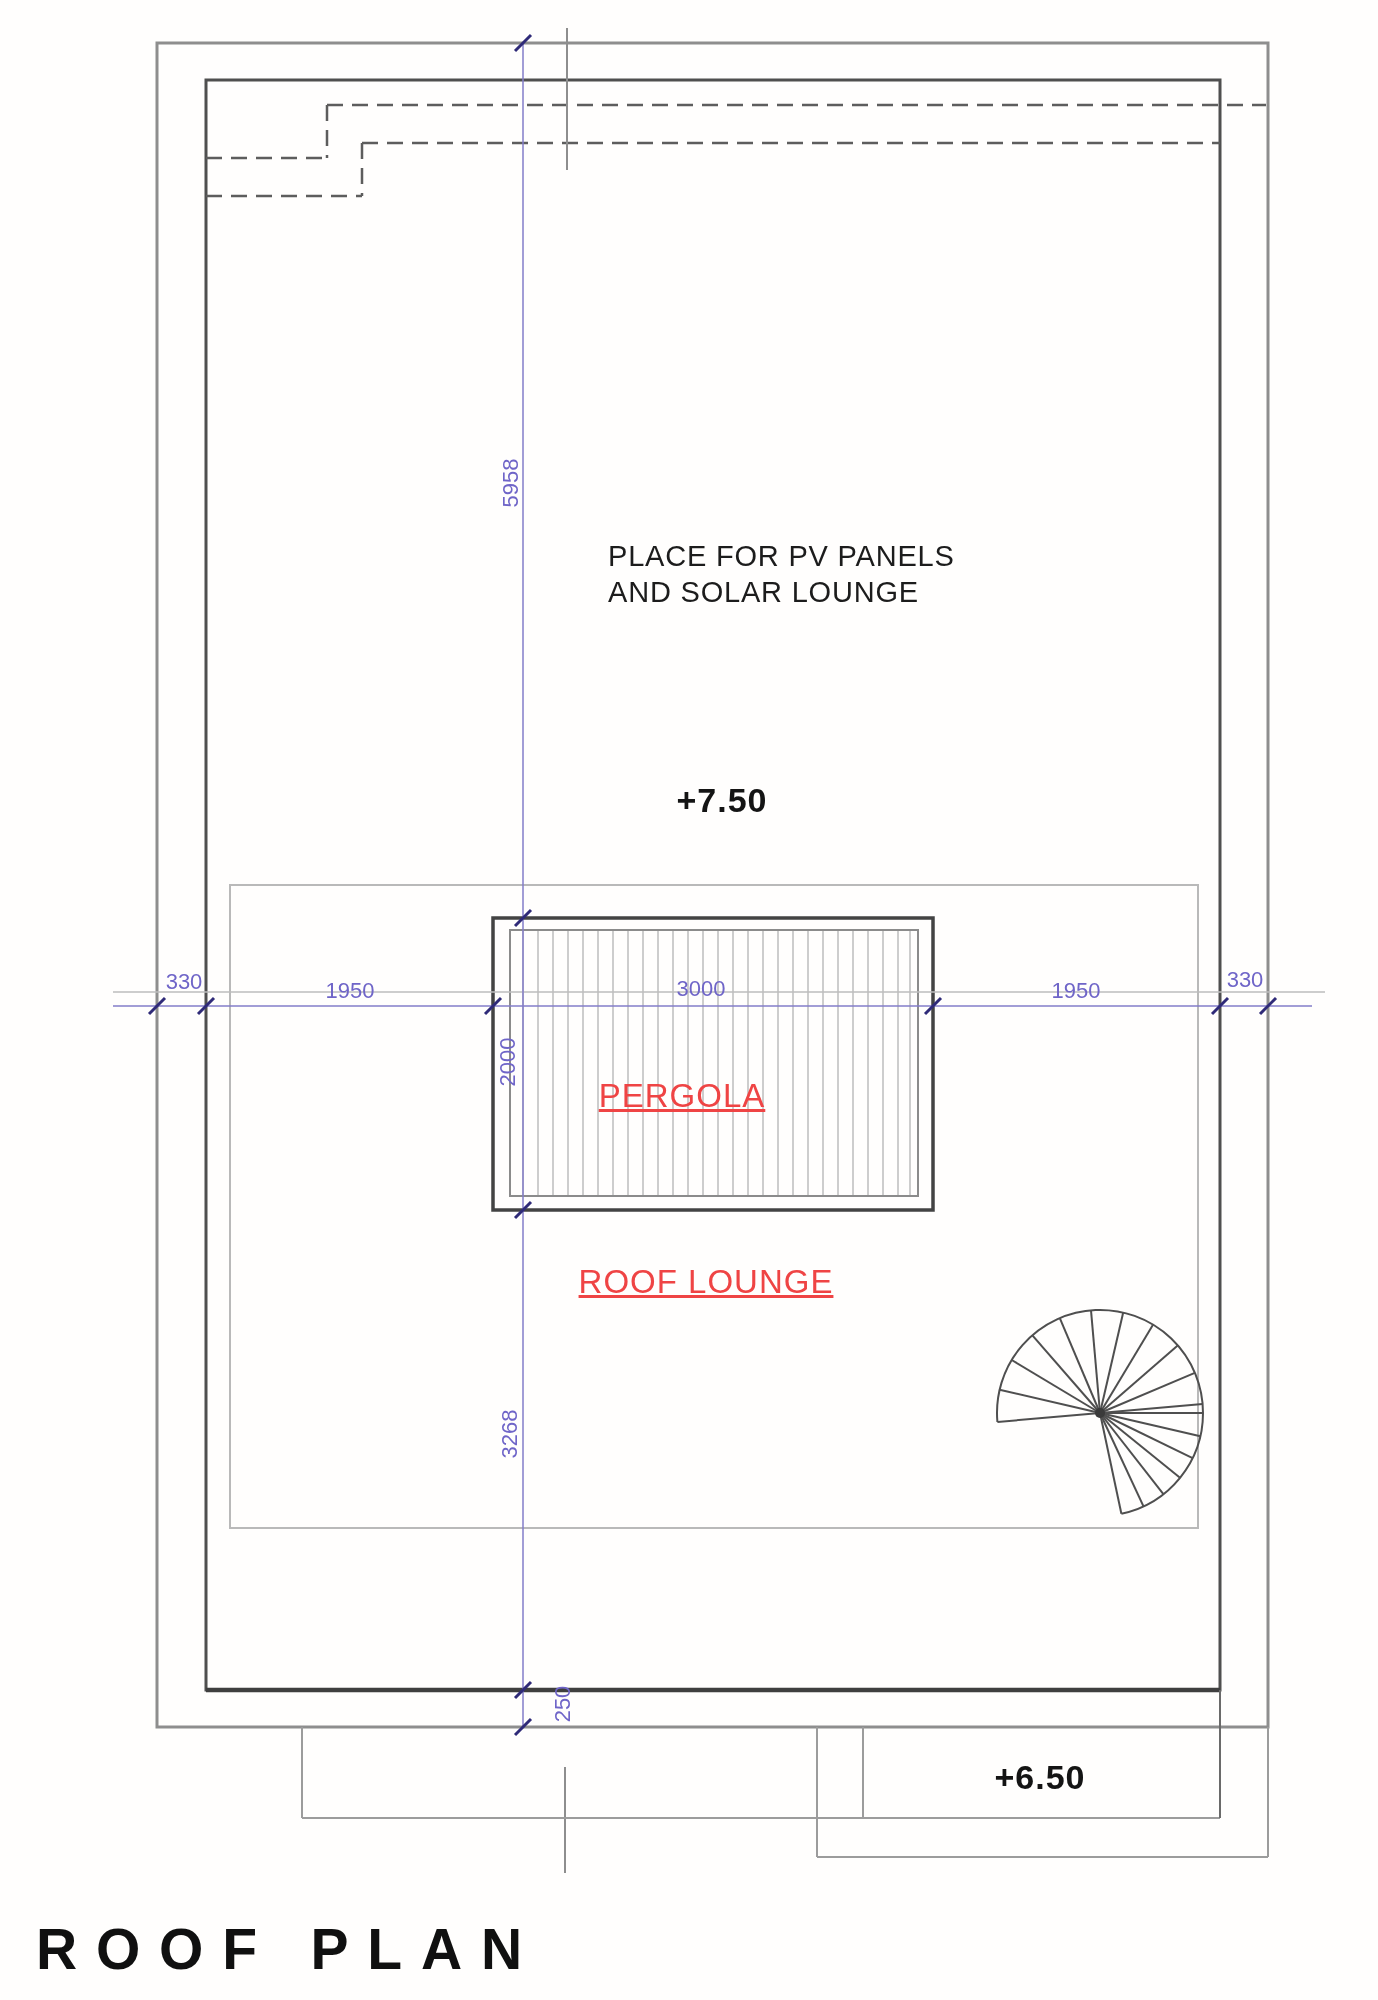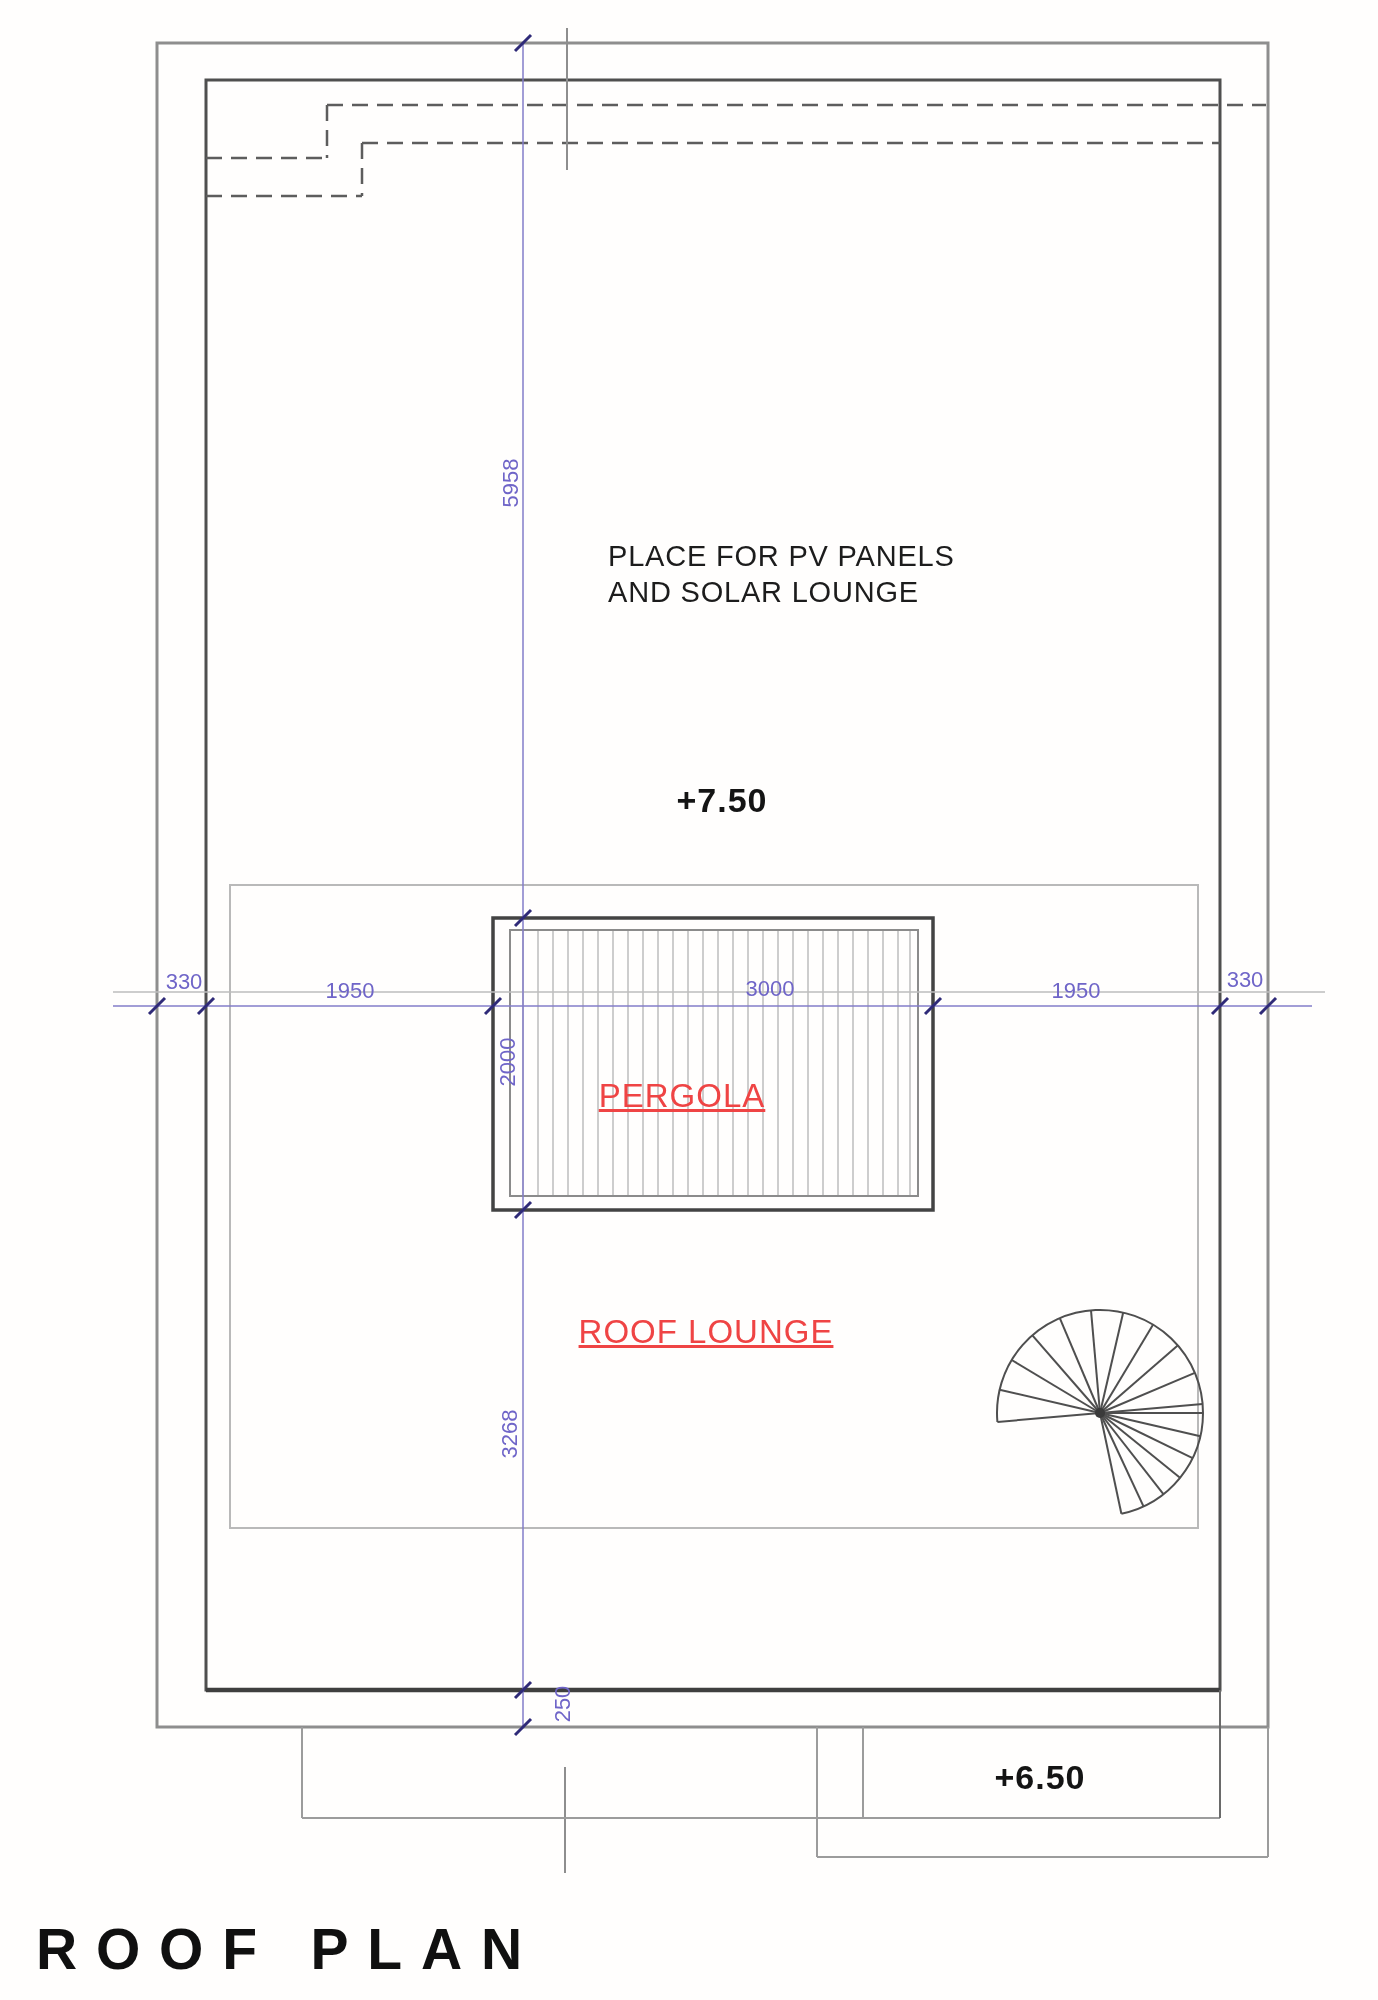--- a/index.html
+++ b/index.html
@@ -130,27 +130,27 @@
 
   <div class="note" style="left:608px;top:538px;">
     <span>PLACE FOR PV PANELS</span>
     <span>AND SOLAR LOUNGE</span>
   </div>
 
   <div class="lbl level" style="left:722px;top:800px;">+7.50</div>
 
   <div class="lbl room" style="left:682px;top:1096px;">PERGOLA</div>
 
-  <div class="lbl room" style="left:706px;top:1332px;">ROOF LOUNGE</div>
+  <div class="lbl room" style="left:706px;top:1282px;">ROOF LOUNGE</div>
 
   <div class="lbl level" style="left:1040px;top:1777px;">+6.50</div>
 
   <div class="lbl dim" style="left:184px;top:982px;">330</div>
   <div class="lbl dim" style="left:350px;top:991px;">1950</div>
-  <div class="lbl dim" style="left:748px;top:989px;padding-left:44px;">3000</div>
+  <div class="lbl dim" style="left:679px;top:989px;padding-left:44px;">3000</div>
   <div class="lbl dim" style="left:1076px;top:991px;">1950</div>
   <div class="lbl dim" style="left:1245px;top:980px;">330</div>
 
   <div class="lbl dim vert" style="left:511px;top:483px;">5958</div>
   <div class="lbl dim vert" style="left:508px;top:1062px;">2000</div>
   <div class="lbl dim vert" style="left:510px;top:1434px;">3268</div>
   <div class="lbl dim vert" style="left:563px;top:1704px;">250</div>
 
   <div id="title">ROOF PLAN</div>
 

